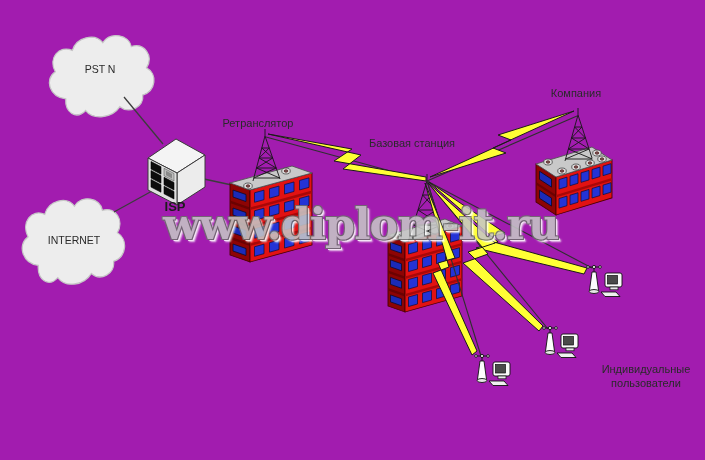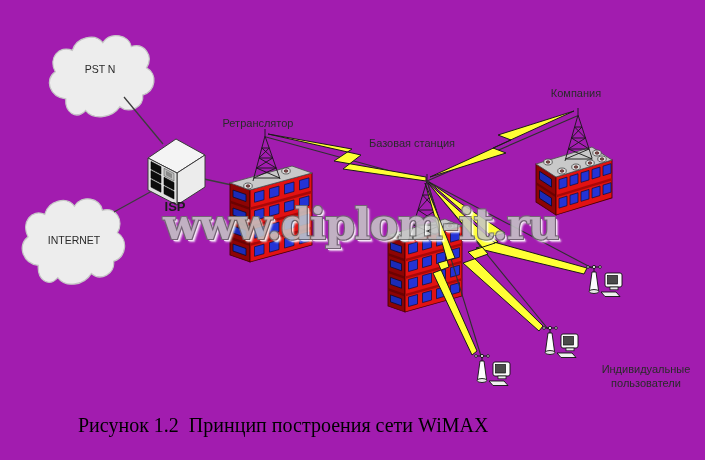--- a/index.html
+++ b/index.html
@@ -255,14 +255,13 @@
     <text class="node-label" x="412" y="147" text-anchor="middle">Базовая станция</text>
     <text class="node-label" x="576" y="97" text-anchor="middle">Компания</text>
     <text class="node-label" x="646" y="373" text-anchor="middle">Индивидуальные</text>
     <text class="node-label" x="646" y="387" text-anchor="middle">пользователи</text>
   </svg>
 
   
   <div class="watermark">www.diplom-it.ru</div>
 
   
-  <div class="caption">Рисунок 1.2  Принцип построения сети WiMAX</div>
 </div>
 
 </body></html>

